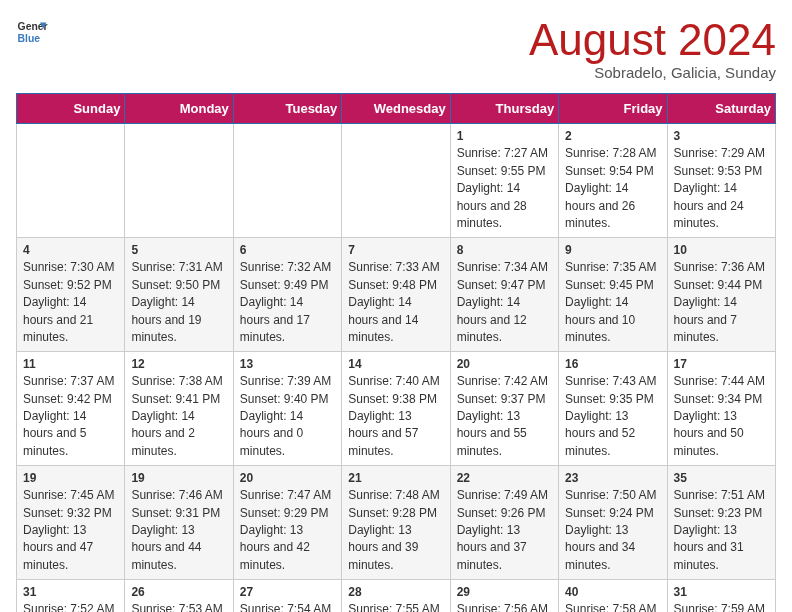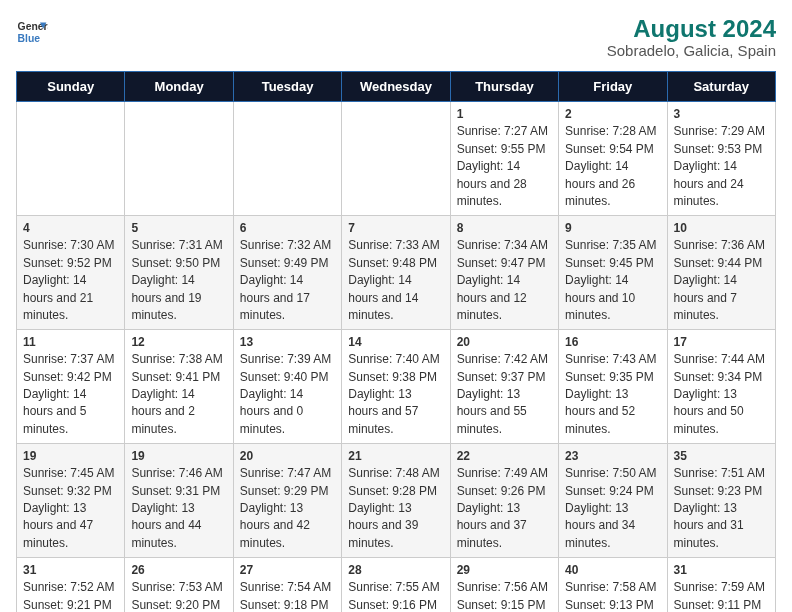--- a/index.html
+++ b/index.html
@@ -22,38 +22,38 @@
       gap: 4px;
     }
     .logo-icon {
       width: 32px;
       height: 32px;
     }
     .title-area {
       text-align: right;
     }
     .month-year {
-      font-size: 24px;
-      font-weight: bold;
-      color: #0f766e;
+      font-size: 44px;
+      font-weight: normal;
+      color: #b91c1c;
       line-height: 1.1;
     }
     .location {
       font-size: 15px;
       color: #555;
     }
     .calendar-table {
       width: 100%;
       border-collapse: collapse;
       table-layout: fixed;
     }
     .calendar-table th {
-      background-color: #0f172a;
+      background-color: #be185d;
       color: #fff;
-      text-align: center;
+      text-align: right;
       padding: 7px 4px;
       font-size: 13px;
       font-weight: bold;
       border: 1px solid #2a6aaf;
     }
     .calendar-table td {
       vertical-align: top;
       border: 1px solid #ccc;
       padding: 5px 6px;
       font-size: 10.5px;
@@ -88,21 +88,21 @@
 <div class="header-area">
   <div class="logo">
     <svg class="logo-icon" viewBox="0 0 40 40">
       <text x="2" y="18" font-size="13" font-weight="bold" fill="#333" font-family="Arial">General</text>
       <text x="2" y="32" font-size="13" font-weight="bold" fill="#3a7abf" font-family="Arial">Blue</text>
       <polygon points="30,8 38,8 34,16" fill="#3a7abf"></polygon>
     </svg>
   </div>
   <div class="title-area">
     <div class="month-year">August 2024</div>
-    <div class="location">Sobradelo, Galicia, Spain</div>
+    <div class="location">Sobradelo, Galicia, Sunday</div>
   </div>
 </div>
 
 <table class="calendar-table">
   <thead>
     <tr>
     <th>Sunday</th>
         <th>Monday</th>
         <th>Tuesday</th>
         <th>Wednesday</th>

